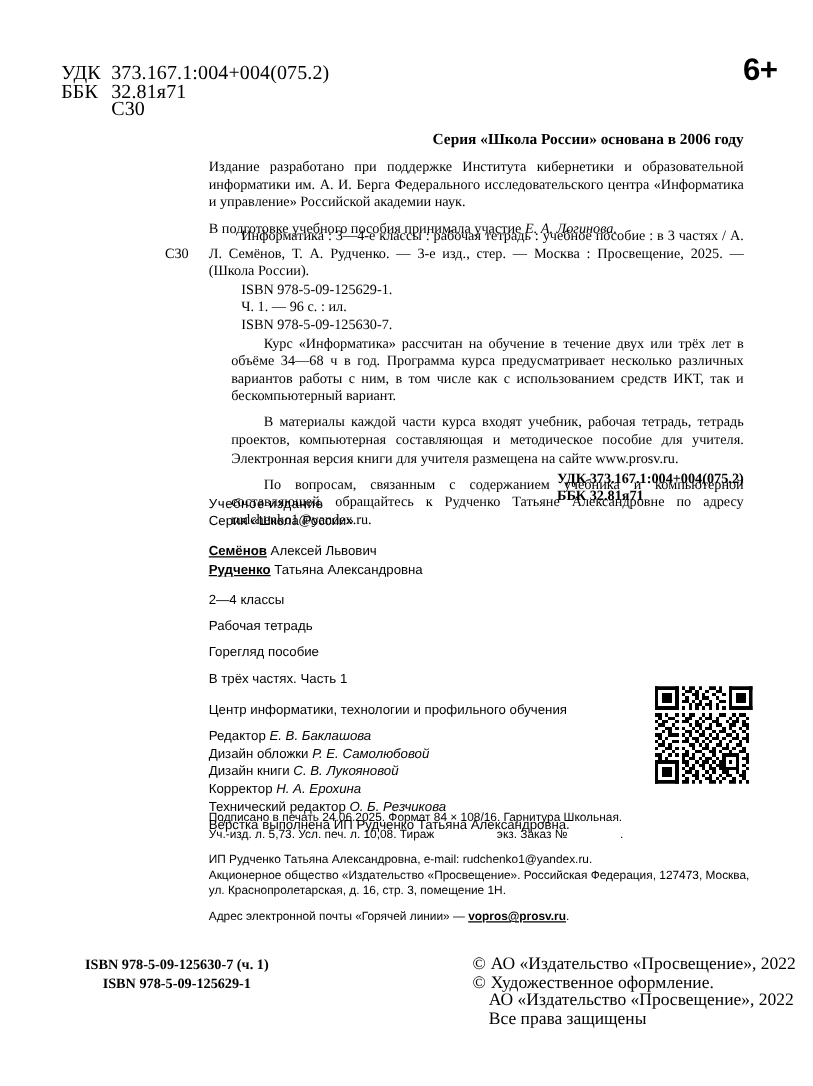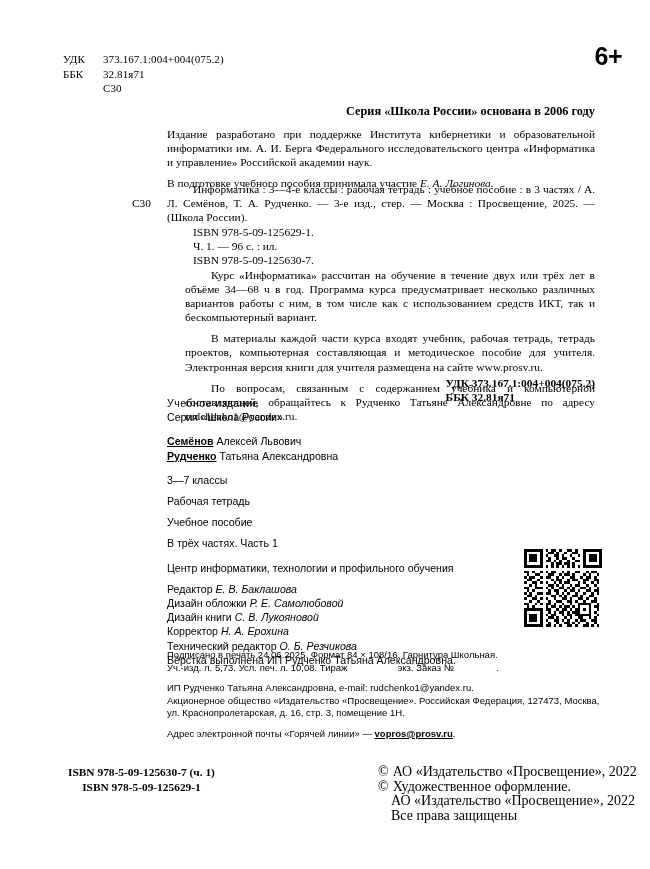--- a/index.html
+++ b/index.html
@@ -16,23 +16,23 @@
     color: #000000;
     overflow: hidden;
     font-family: "Liberation Serif", serif;
   }
   .b       { font-weight: bold; text-decoration: underline; }
   .i       { font-style: italic; }
 
   
   .class-block {
     position: absolute;
-    left: 63px;
+    left: 49px;
     top: 52px;
-    font-size: 11px;
+    font-size: 16px;
     line-height: 14.6px;
     letter-spacing: 0.1px;
   }
   .class-row {
     display: flex;
   }
   .class-key {
     width: 40px;
     flex: 0 0 40px;
   }
@@ -235,29 +235,29 @@
     <div class="row spaced">Учебное издание</div>
     <div class="row">Серия «Школа России»</div>
 
     <div class="gap"></div>
 
     <div class="row"><span class="b">Семёнов</span> <span>Алексей Львович</span></div>
     <div class="row"><span class="b">Рудченко</span> <span>Татьяна Александровна</span></div>
 
     <div class="gap"></div>
 
-    <div class="row">3—7 классы</div>
+    <div class="row">2—4 классы</div>
 
     <div class="gap-sm"></div>
 
     <div class="row">Рабочая тетрадь</div>
 
     <div class="gap-sm"></div>
 
-    <div class="row">Учебное пособие</div>
+    <div class="row">Горегляд пособие</div>
 
     <div class="gap-sm"></div>
 
     <div class="row">В трёх частях. Часть 1</div>
 
     <div class="gap"></div>
 
     <div class="row">Центр информатики, технологии и профильного обучения</div>
 
     <div class="gap-sm"></div>

